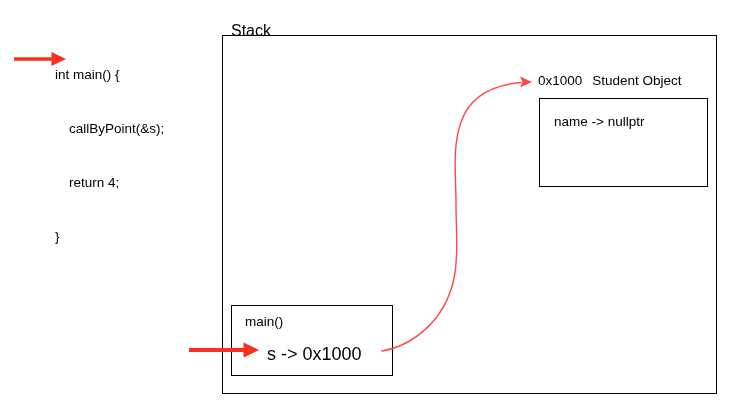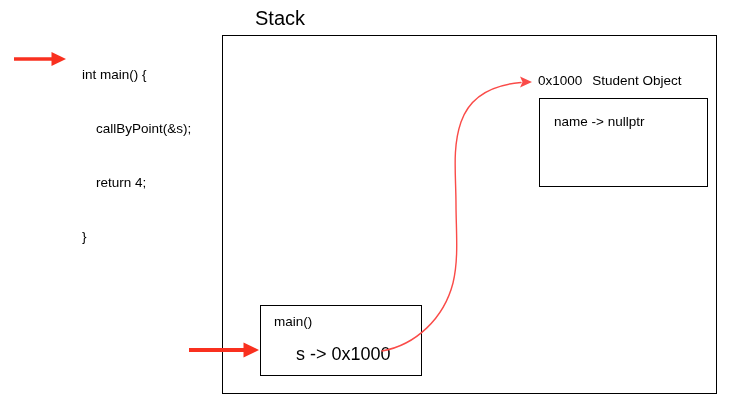--- a/index.html
+++ b/index.html
@@ -14,30 +14,29 @@
   }
   
   .code-block {
     position: absolute;
     left: 55px;
     top: 30px;
     font-size: 13.5px;
     line-height: 18px;
     white-space: pre;
   }
-  .code-line { height: 18px; margin-left: 27px; }
+  .code-line { height: 18px; }
   .code-line.indent { padding-left: 14px; }
 
   
   .stack-label {
     position: absolute;
     left: 231px;
-    top: 7px;
-    font-size: 20px;
-    margin-left: 24px;
+    top: 22px;
+    font-size: 16px;
   }
   .stack-rect {
     position: absolute;
     left: 222px;
     top: 35px;
     width: 493px;
     height: 357px;
     border: 1.5px solid #000000;
     background: #ffffff;
   }
@@ -65,21 +64,21 @@
     position: absolute;
     left: 14px;
     top: 15px;
     font-size: 13.5px;
     white-space: nowrap;
   }
 
   
   .main-box {
     position: absolute;
-    left: 260px;
+    left: 231px;
     top: 305px;
     width: 160px;
     height: 69px;
     border: 1.4px solid #000000;
     background: #ffffff;
     text-align: center;
   }
   .main-title {
     position: absolute;
     left: 13px;

